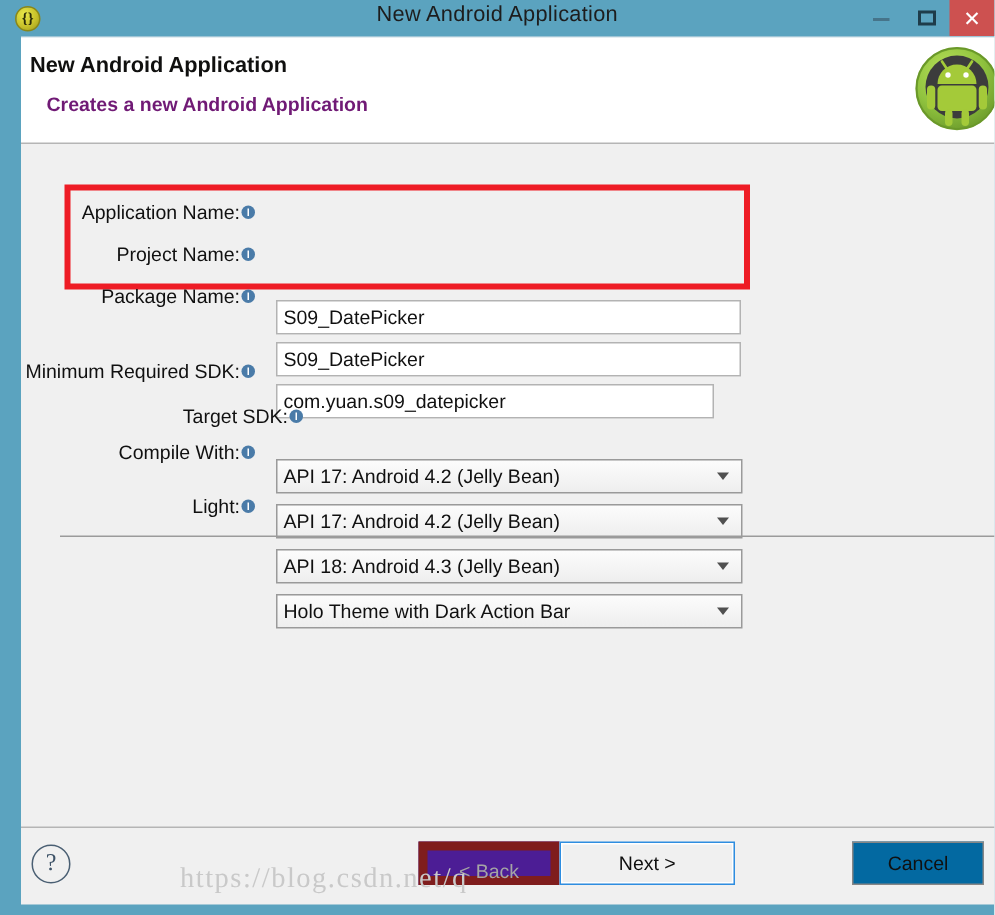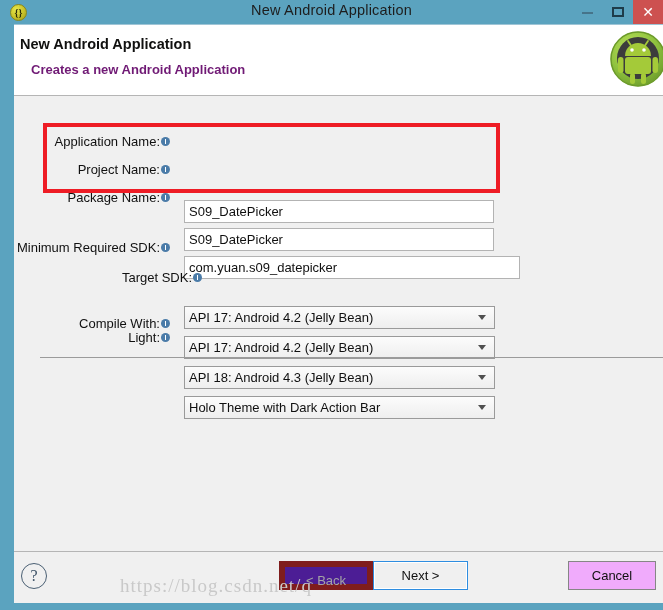--- a/index.html
+++ b/index.html
@@ -241,21 +241,21 @@
     text-align: center;
     line-height: 27px;
     background: #4c1d95;
     border: 6px solid #7f1d1d;
     color: #a5a5a5;
     white-space: nowrap;
   }
   .btn.enabled {
     border: 1px solid #868686;
     color: #101010;
-    background: #f0abfc;
+    background: #0369a1;
   }
   .btn.focused {
     border: 1px solid #2e8de0;
     color: #101010;
     background: #f0f0f0;
     box-shadow: inset 0 0 0 1px #ffffff;
   }
 
   
   #watermark {
@@ -339,39 +339,39 @@
       <div class="txtbox" style="left:170px;top:105px;width:310px;">S09_DatePicker</div>
 
       <div class="row" style="top:63px;width:156px;">
         <div class="lbl"><span>Project Name:</span><span class="info-ico"></span></div>
       </div>
       <div class="txtbox" style="left:170px;top:133px;width:310px;">S09_DatePicker</div>
 
       <div class="row" style="top:91px;width:156px;">
         <div class="lbl"><span>Package Name:</span><span class="info-ico"></span></div>
       </div>
-      <div class="txtbox" style="left:170px;top:161px;width:336px;">com.yuan.s09_datepicker</div>
+      <div class="txtbox" style="left:170px;top:161px;width:292px;">com.yuan.s09_datepicker</div>
 
       <div class="row" style="top:141px;width:156px;">
         <div class="lbl"><span>Minimum Required SDK:</span><span class="info-ico"></span></div>
       </div>
       <div class="combo" style="left:170px;top:211px;width:311px;">
         <span>API 17: Android 4.2 (Jelly Bean)</span>
         <span class="arrow"></span>
       </div>
 
       <div class="row" style="top:171px;width:156px;padding-left:32px;">
         <div class="lbl"><span>Target SDK:</span><span class="info-ico"></span></div>
       </div>
       <div class="combo" style="left:170px;top:241px;width:311px;">
         <span>API 17: Android 4.2 (Jelly Bean)</span>
         <span class="arrow"></span>
       </div>
 
-      <div class="row" style="top:217px;width:156px;">
+      <div class="row" style="top:195px;width:156px;">
         <div class="lbl"><span>Compile With:</span><span class="info-ico"></span></div>
       </div>
       <div class="combo" style="left:170px;top:271px;width:311px;">
         <span>API 18: Android 4.3 (Jelly Bean)</span>
         <span class="arrow"></span>
       </div>
 
       <div class="row" style="top:231px;width:156px;">
         <div class="lbl"><span>Light:</span><span class="info-ico"></span></div>
       </div>
@@ -381,21 +381,21 @@
       </div>
 
     </div>
 
     <div id="separator"></div>
 
     <div id="buttonbar">
       <div id="help-icon">?</div>
 
       <div class="btn" style="left:265px;width:94px;">&lt; Back</div>
-      <div class="btn focused" style="left:359px;width:95px;">Next &gt;</div>
+      <div class="btn focused" style="left:359px;width:117px;">Next &gt;</div>
       <div class="btn enabled" style="left:554px;width:88px;">Cancel</div>
     </div>
 
   </div>
 
   <div id="watermark">https://blog.csdn.net/q</div>
 
 </div>
 
 </body></html>

